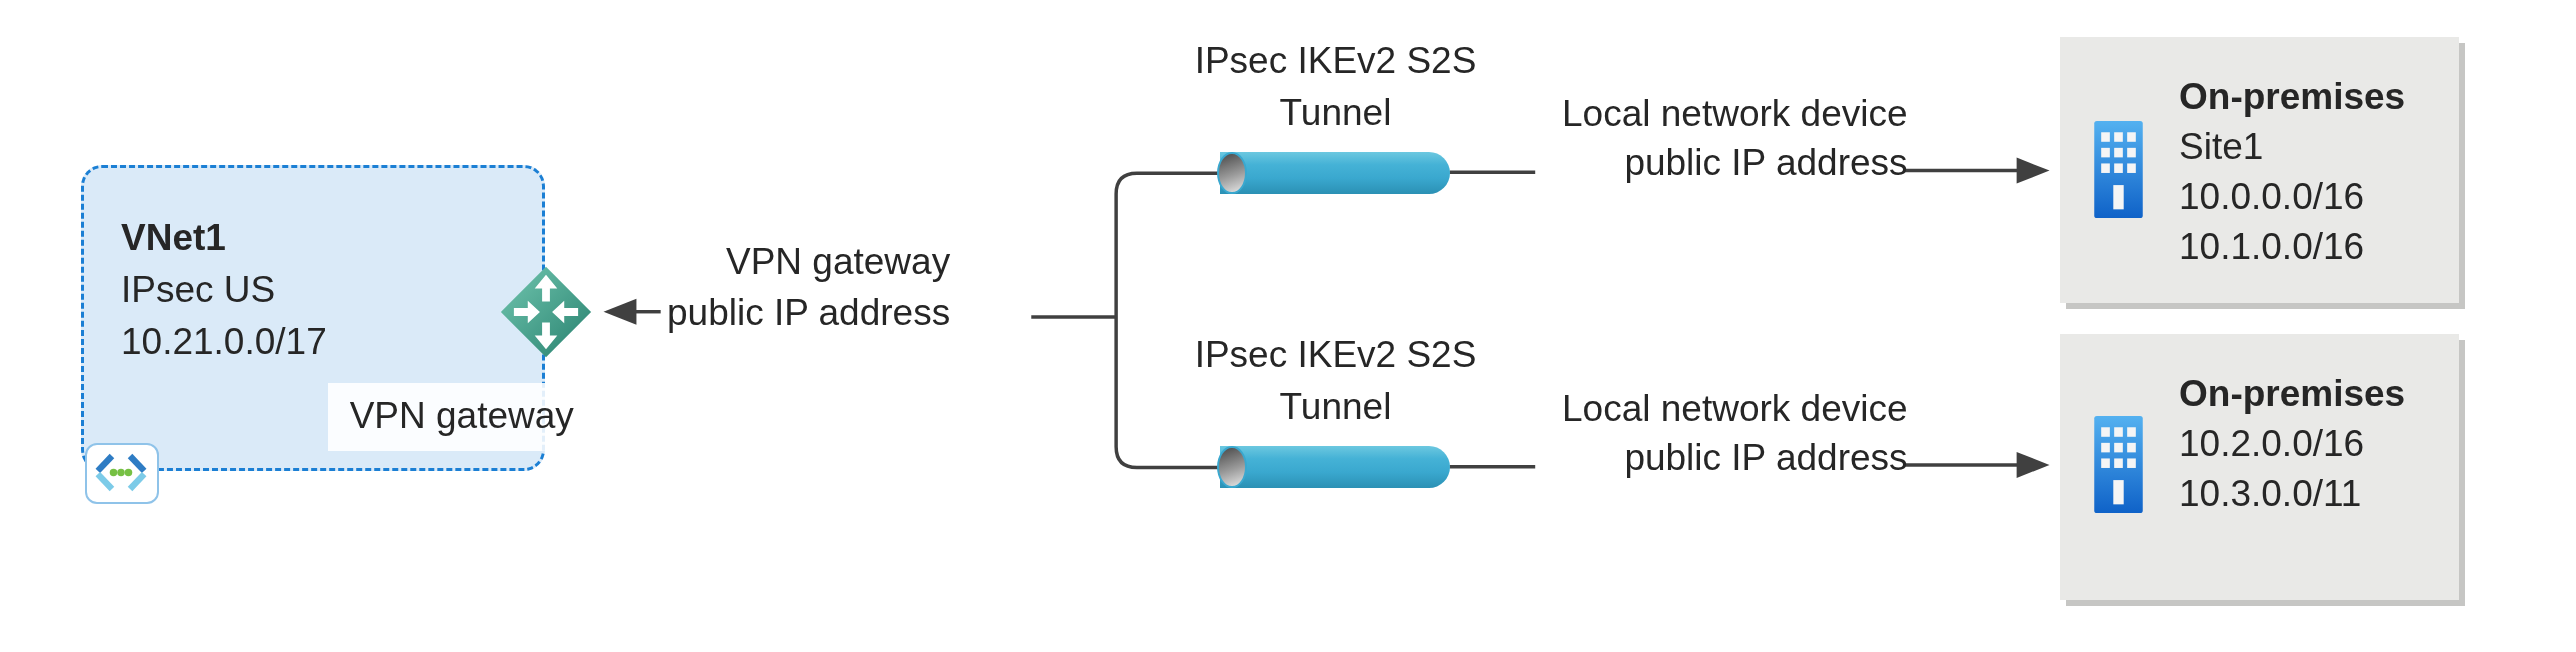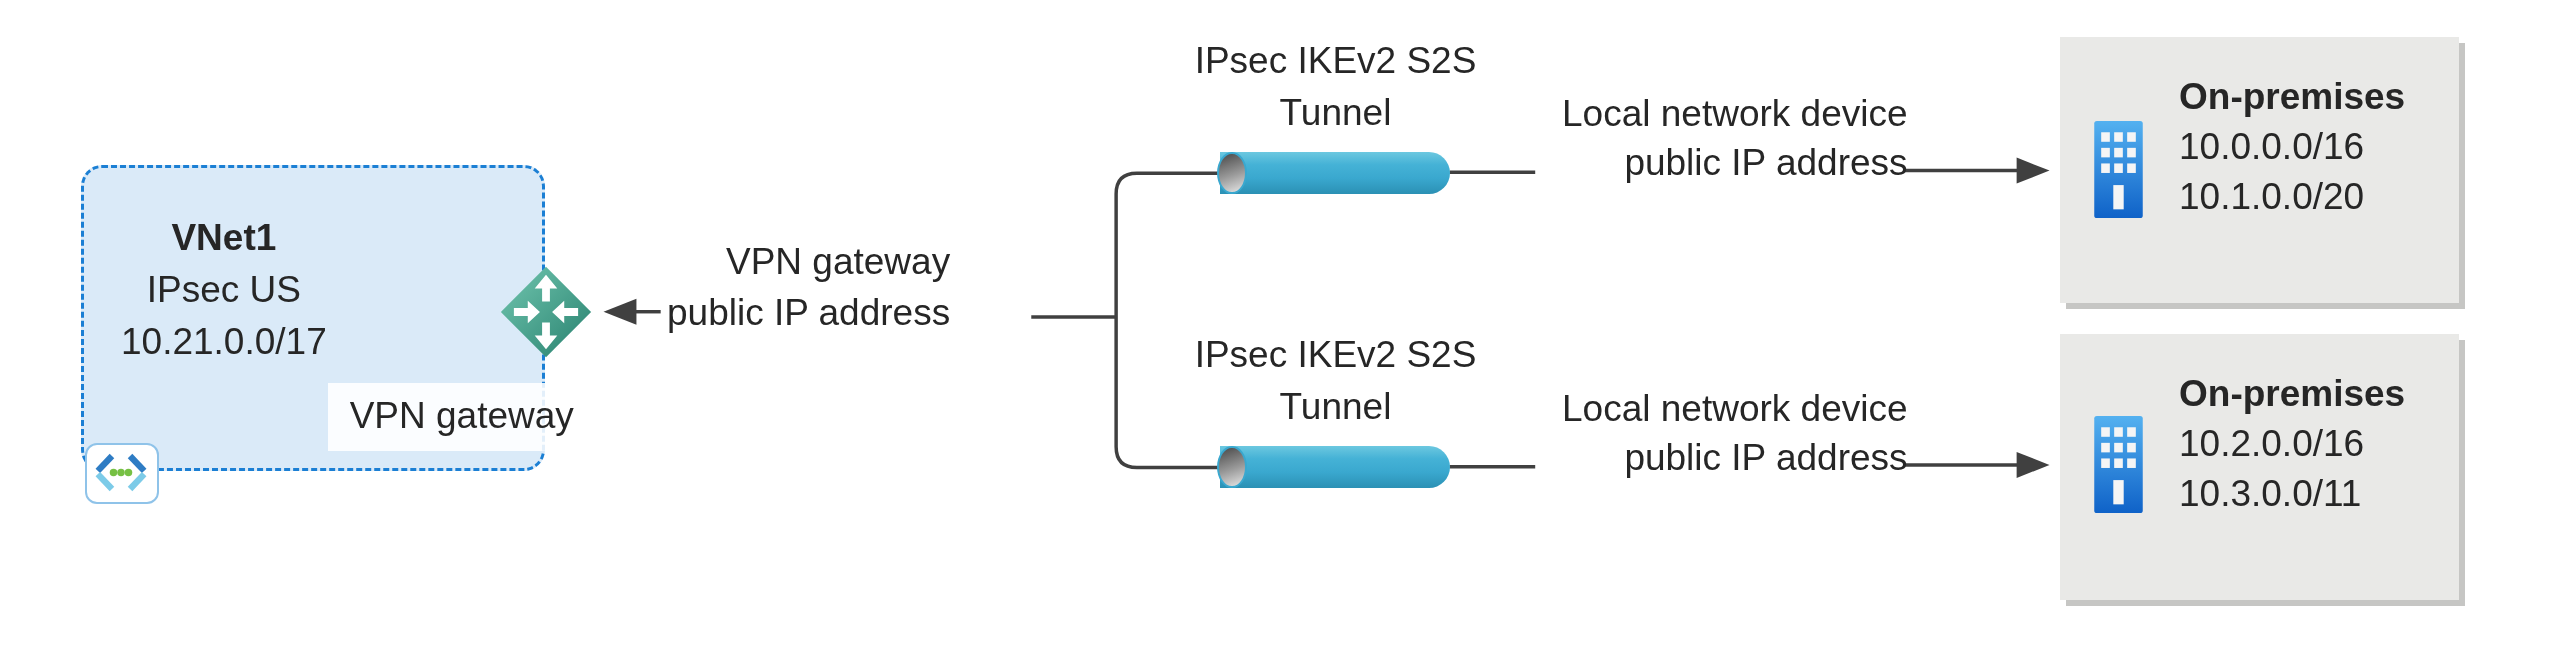--- a/index.html
+++ b/index.html
@@ -10,21 +10,21 @@
   .abs{position:absolute;}
   .lbl{font-size:37px;line-height:49px;white-space:nowrap;text-align:right;}
   .center{text-align:center;}
   .bold{font-weight:700;}
 
   
   .vnet-box{
     left:81px;top:165px;width:464px;height:306px;box-sizing:border-box;
     background:#daeaf8;border:3.5px dashed #1b7fd4;border-radius:21px;
   }
-  .vnet-text{left:121px;top:212px;font-size:37px;line-height:52px;white-space:nowrap;text-align:center;}
+  .vnet-text{left:121px;top:212px;font-size:37px;line-height:52px;white-space:nowrap;}
 
   
   .vnet-icon-badge{
     left:85px;top:443px;width:74px;height:61px;box-sizing:border-box;
     background:#ffffff;border:2.6px solid #8fc3e9;border-radius:12px;
   }
 
   
   .gw-label-bg{
     left:328px;top:383px;width:255px;height:68px;
@@ -165,22 +165,23 @@
             <rect x="38" y="31" width="10" height="11"></rect>
           <rect x="8" y="49" width="10" height="11"></rect>
             <rect x="23" y="49" width="10" height="11"></rect>
             <rect x="38" y="49" width="10" height="11"></rect>
           <rect x="22" y="74" width="12" height="28"></rect>
         </g>
       </svg>
     </div>
     <div class="abs site-text">
       <div class="bold">On-premises</div>
+      <div>Site1</div>
       <div>10.0.0.0/16</div>
-      <div>10.1.0.0/20</div>
+      <div>10.1.0.0/16</div>
     </div>
   </div>
 
   <div class="abs site-box" style="top:334px">
     <div class="abs building" style="top:82px">
       <svg width="49" height="97" viewBox="0 0 56 112">
         <defs>
           <linearGradient id="bld2" x1="0" y1="0" x2="0" y2="1">
             <stop offset="0" stop-color="#54b1f0"></stop>
             <stop offset="1" stop-color="#0f62c8"></stop>

